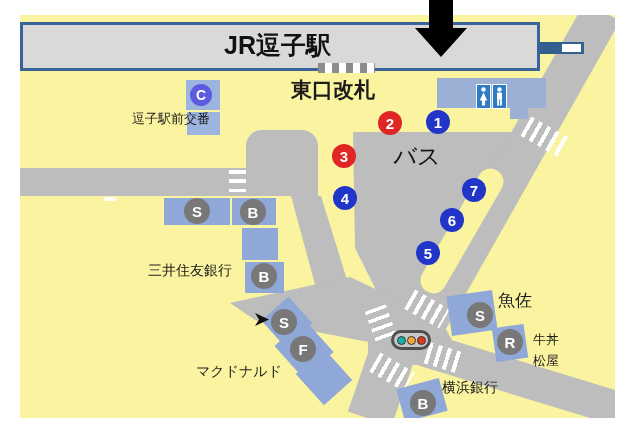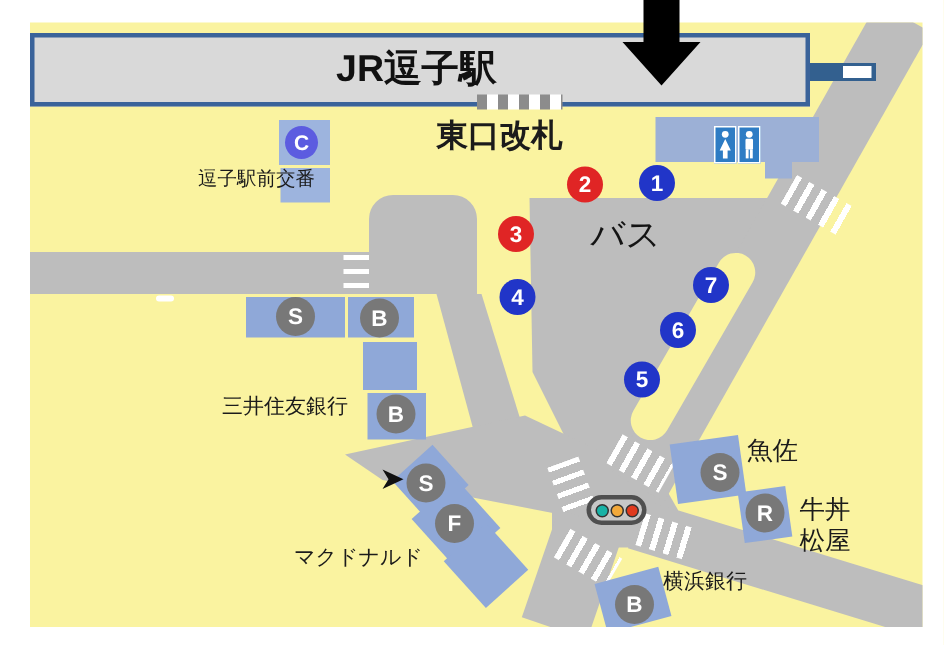--- a/index.html
+++ b/index.html
@@ -126,21 +126,21 @@
     <div class="abs badge" style="left:390px;top:375px;">B</div>
 
     <div class="abs lbl" style="left:271px;top:61px;font-size:21px;font-weight:bold;">東口改札</div>
     <div class="abs" style="left:352px;top:126px;width:90px;text-align:center;color:#141414;font-weight:normal;font-size:23px;line-height:30px;">
       <div>バス</div>
     </div>
     <div class="abs lbl" style="left:68px;top:95px;font-size:13px;margin-left:44px;">逗子駅前交番</div>
     <div class="abs lbl" style="left:100px;top:247px;margin-left:28px;">三井住友銀行</div>
     <div class="abs lbl" style="left:176px;top:348px;text-align:center;">マクドナルド</div>
     <div class="abs lbl" style="left:478px;top:274px;font-size:17px;">魚佐</div>
-    <div class="abs" style="left:513px;top:314px;color:#1b1b1b;font-size:17px;line-height:21px;">
+    <div class="abs" style="left:513px;top:314px;color:#1b1b1b;font-size:13px;line-height:21px;">
       <div>牛丼</div>
       <div>松屋</div>
     </div>
     <div class="abs lbl" style="left:422px;top:364px;">横浜銀行</div>
 
     <div id="traffic-light" class="abs">
       <span class="tl teal"></span>
       <span class="tl amber"></span>
       <span class="tl red"></span>
     </div>

